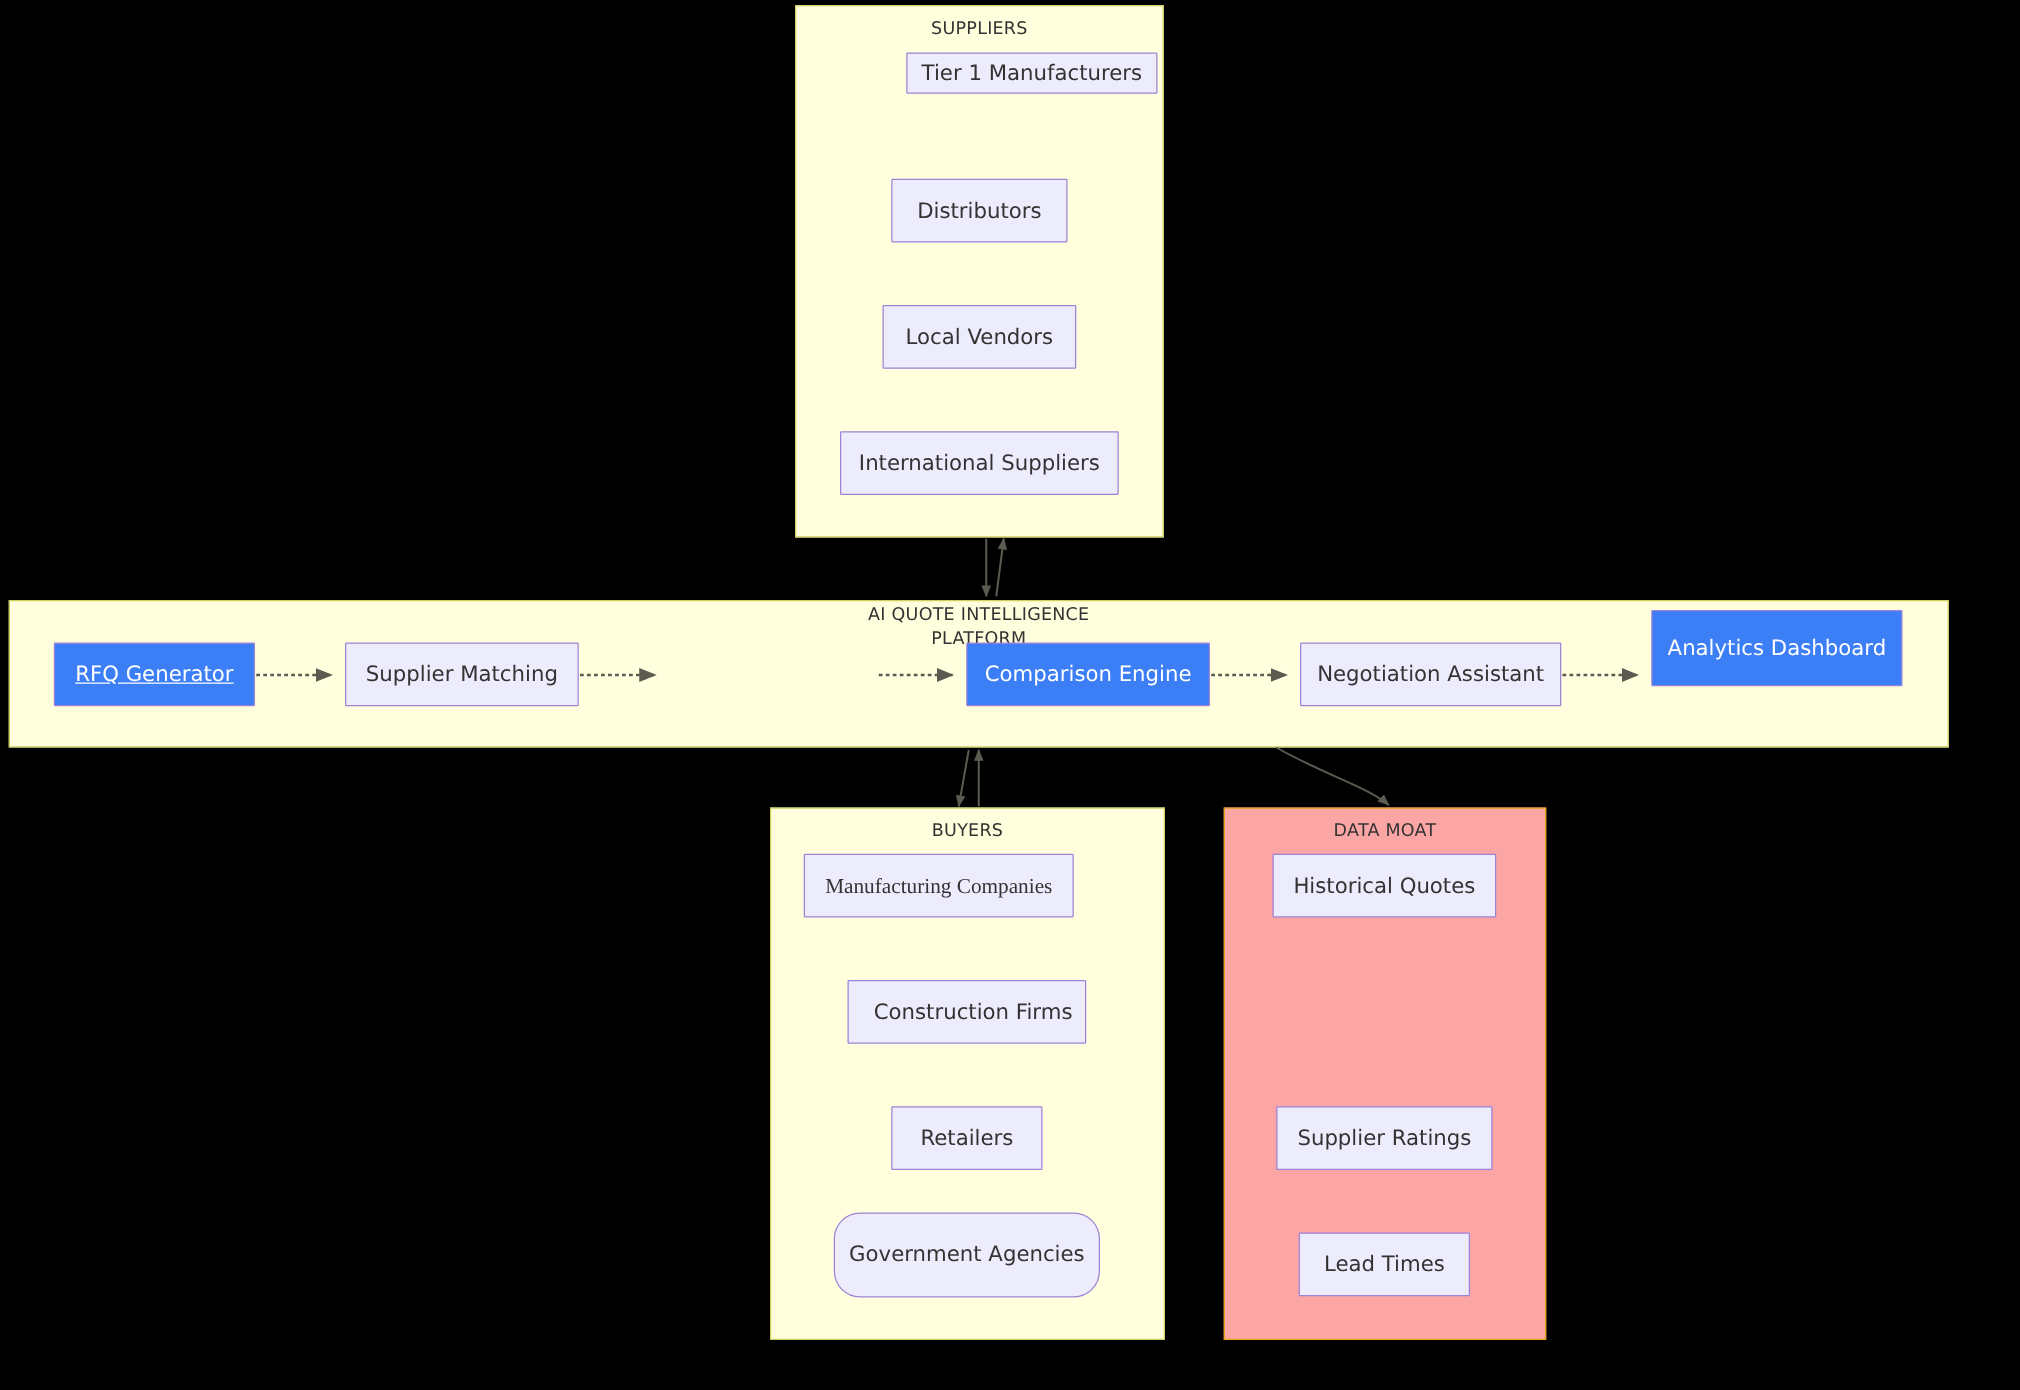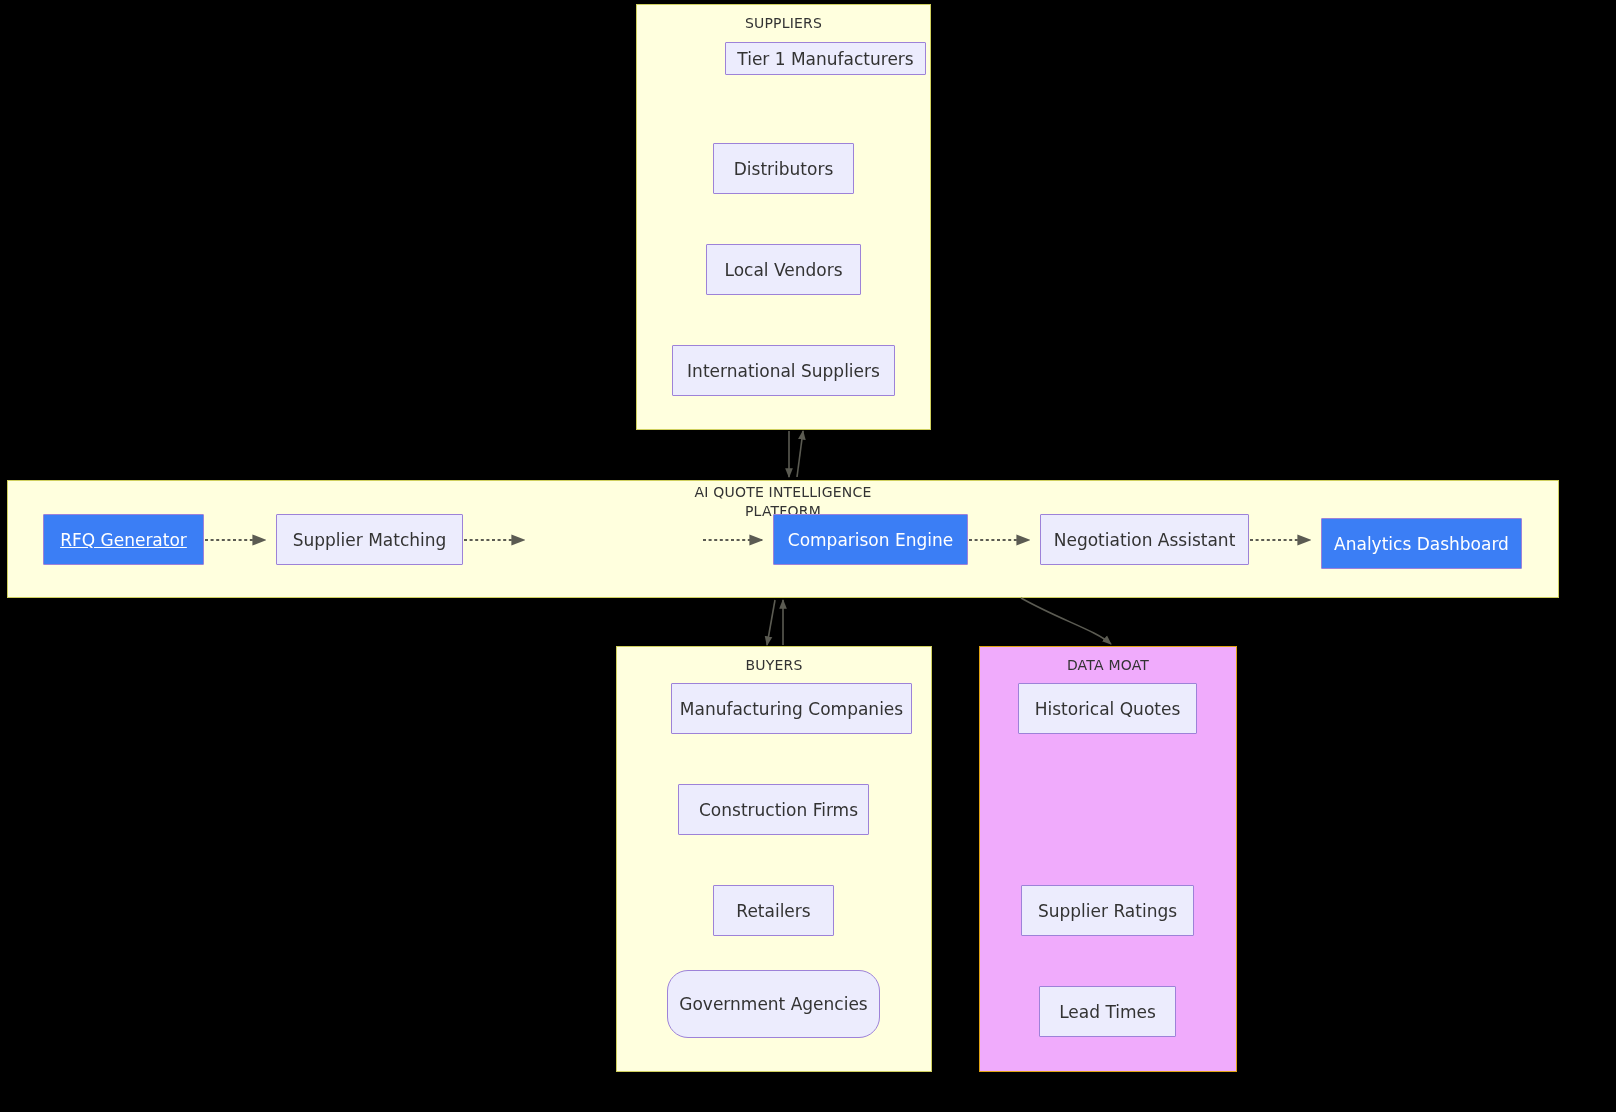--- a/index.html
+++ b/index.html
@@ -19,21 +19,21 @@
     left: 0; top: 0;
     width: 1616px;
     height: 1112px;
   }
   .cluster {
     position: absolute;
     box-sizing: border-box;
     border: 1.5px solid #cfcf5e;
   }
   .cluster.yellow { background: #ffffde; }
-  .cluster.orange { background: #f0abfc; border-color: #e0a415; }
+  .cluster.orange { background: #fca5a5; border-color: #e0a415; }
   .cluster-title {
     position: absolute;
     left: 0;
     width: 100%;
     text-align: center;
     font-size: 14px;
     color: #333333;
     letter-spacing: 0.2px;
     line-height: 1.35;
     pointer-events: none;
@@ -85,26 +85,26 @@
   <div class="node" style="left:706px; top:244px; width:155px; height:51px;">Local Vendors</div>
   <div class="node" style="left:672px; top:345px; width:223px; height:51px;">International Suppliers</div>
 
   <div class="cluster yellow" style="left:7px; top:480px; width:1552px; height:118px;">
     <div class="cluster-title" style="top:2px; left:50%; width:230px; margin-left:-115px;">AI QUOTE INTELLIGENCE PLATFORM</div>
   </div>
   <div class="node primary" style="left:43px; top:514px; width:161px; height:51px;text-decoration:underline;">RFQ Generator</div>
   <div class="node" style="left:276px; top:514px; width:187px; height:51px;">Supplier Matching</div>
   <div class="node primary" style="left:773px; top:514px; width:195px; height:51px;">Comparison Engine</div>
   <div class="node" style="left:1040px; top:514px; width:209px; height:51px;">Negotiation Assistant</div>
-  <div class="node primary" style="left:1321px; top:518px; width:201px; height:51px;">Analytics Dashboard</div>
+  <div class="node primary" style="left:1321px; top:488px; width:201px; height:61px;">Analytics Dashboard</div>
 
   <div class="cluster yellow" style="left:616px; top:646px; width:316px; height:426px;">
     <div class="cluster-title" style="top:9px;">BUYERS</div>
   </div>
-  <div class="node" style="left:671px; top:683px; width:241px; height:51px;">Manufacturing Companies</div>
+  <div class="node" style="left:643px; top:683px; width:216px; height:51px;font-family:Liberation Serif, serif;">Manufacturing Companies</div>
   <div class="node" style="left:678px; top:784px; width:191px; height:51px;padding-left:10px;">Construction Firms</div>
   <div class="node" style="left:713px; top:885px; width:121px; height:51px;">Retailers</div>
   <div class="node" style="left:667px; top:970px; width:213px; height:68px;border-radius:21px;">Government Agencies</div>
 
   <div class="cluster orange" style="left:979px; top:646px; width:258px; height:426px;">
     <div class="cluster-title" style="top:9px;">DATA MOAT</div>
   </div>
   <div class="node" style="left:1018px; top:683px; width:179px; height:51px;">Historical Quotes</div>
   <div class="node" style="left:1021px; top:885px; width:173px; height:51px;">Supplier Ratings</div>
   <div class="node" style="left:1039px; top:986px; width:137px; height:51px;">Lead Times</div>

